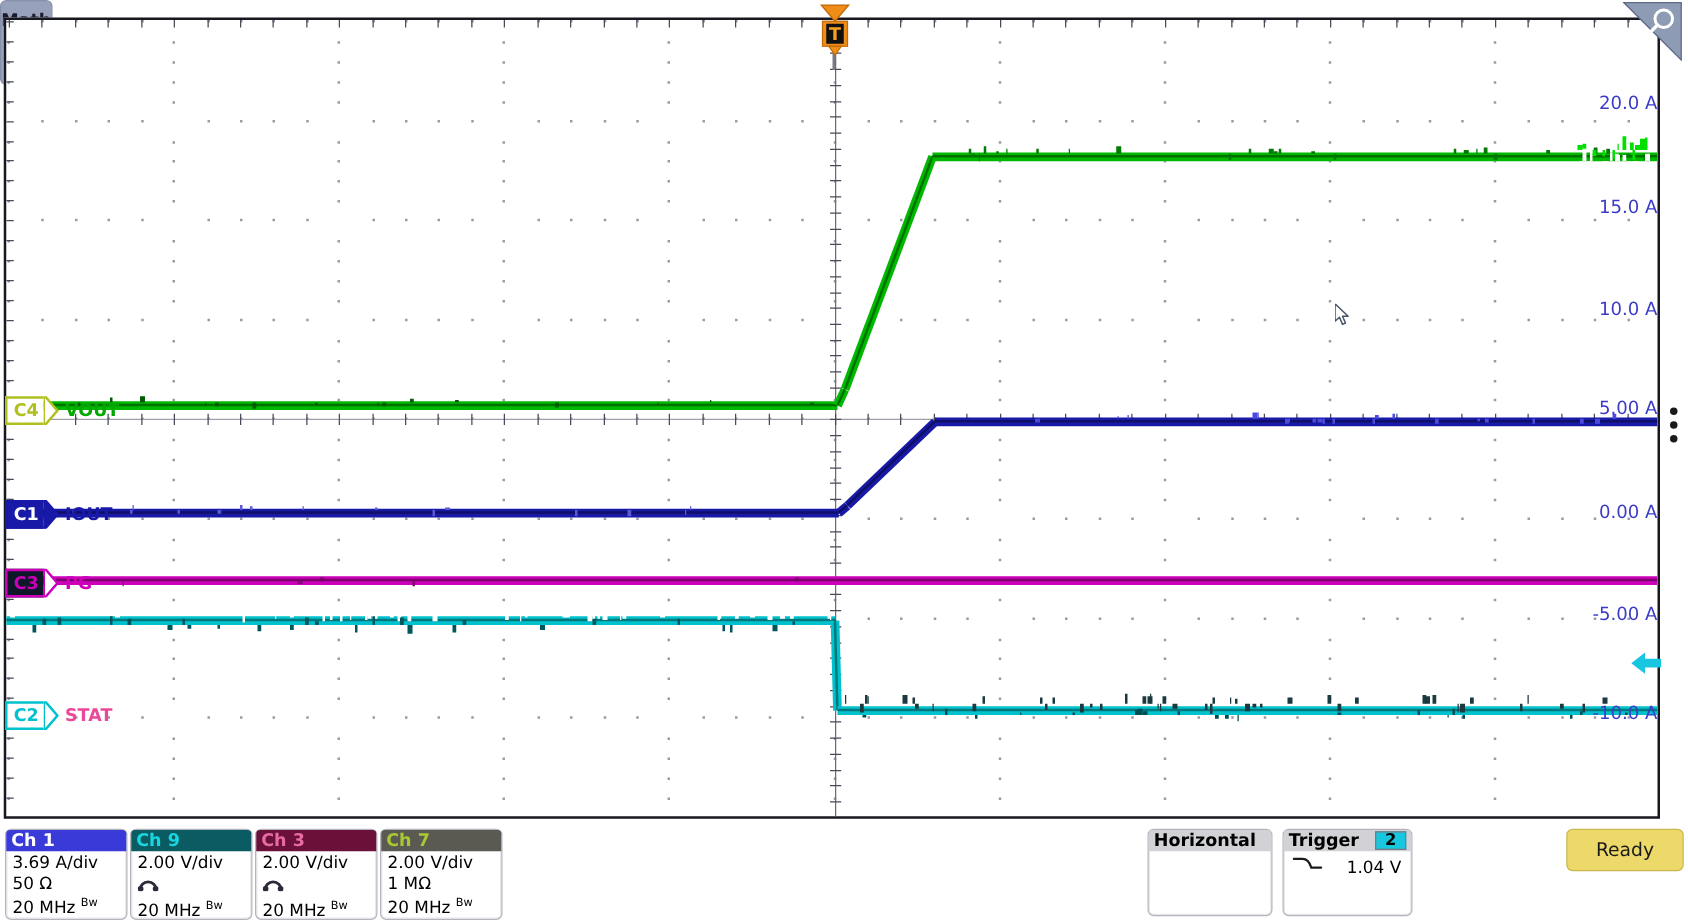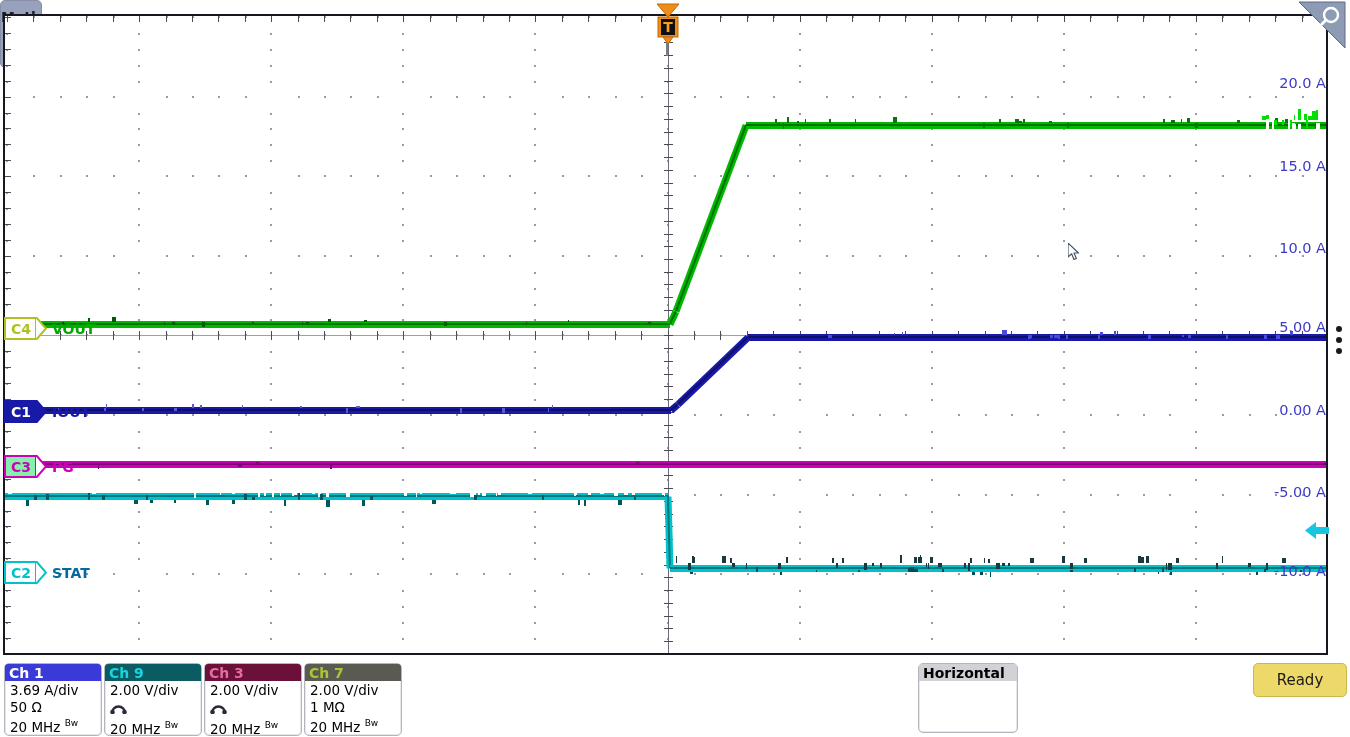--- a/index.html
+++ b/index.html
@@ -1502,36 +1502,36 @@
       <div class="chbadge filled" style="left:4px;top:400px;">
         <div class="tag" style="border-color:#1919a8;background:#1919a8;color:#ffffff;">C1</div>
         <div class="arrow">
           <svg width="12" height="23" viewBox="0 0 12 23">
             <polygon points="0,0 1,0 11,11.5 1,23 0,23" fill="#1919a8" stroke="#1919a8" stroke-width="2" stroke-linejoin="miter"></polygon>
           </svg>
         </div>
         <div class="lbl" style="color:#1919a8;">IOUT</div>
       </div>
       <div class="chbadge" style="left:4px;top:455px;">
-        <div class="tag" style="border-color:#cc00b8;background:#86efac;color:#cc00b8;">C3</div>
+        <div class="tag" style="border-color:#cc00b8;background:#0f172a;color:#cc00b8;">C3</div>
         <div class="arrow">
           <svg width="12" height="23" viewBox="0 0 12 23">
             <polygon points="0,0 1,0 11,11.5 1,23 0,23" fill="#ffffff" stroke="#cc00b8" stroke-width="2" stroke-linejoin="miter"></polygon>
           </svg>
         </div>
         <div class="lbl" style="color:#cc00b8;">PG</div>
       </div>
       <div class="chbadge" style="left:4px;top:561px;">
         <div class="tag" style="border-color:#00c2cc;background:#ffffff;color:#00c2cc;">C2</div>
         <div class="arrow">
           <svg width="12" height="23" viewBox="0 0 12 23">
             <polygon points="0,0 1,0 11,11.5 1,23 0,23" fill="#ffffff" stroke="#00c2cc" stroke-width="2" stroke-linejoin="miter"></polygon>
           </svg>
         </div>
-        <div class="lbl" style="color:#0369a1;">STAT</div>
+        <div class="lbl" style="color:#ec4899;">STAT</div>
       </div>
     </div>
 
   <div id="bottombar">
 
     <div class="panel chpanel" style="left:4px;">
       <div class="hdr" style="background: rgb(58, 58, 216); color: rgb(255, 255, 255);">
         <span>Ch 1</span>
       </div>
       <div class="body">
@@ -1597,19 +1597,33 @@
     <span>Ref</span>
     <span>Bus</span>
   </div>
 
   <div class="panel gray" id="horizpanel">
     <div class="hdr">
       <span>Horizontal</span>
     </div>
   </div>
 
+  <div class="panel gray" id="trigpanel">
+    <div class="hdr">
+      <span>Trigger</span>
+      <span id="trigbadge">2</span>
+    </div>
+    <div class="body" style="display:flex;align-items:center;padding-top:3px;">
+      <span style="margin-left:2px;">
+        <svg width="24" height="15" viewBox="0 0 24 15">
+          <path d="M1 3 L8 3 Q13 3 15 10 L23 10" fill="none" stroke="#1a1a1a" stroke-width="1.8" stroke-linecap="round"></path>
+        </svg>
+      </span>
+      <span style="margin-left:auto;padding-right:3px;">1.04 V</span>
+    </div>
+  </div>
 
 
   <div id="readybtn">
     <span>Ready</span>
   </div>
 
 </div>
 
 </body></html>

